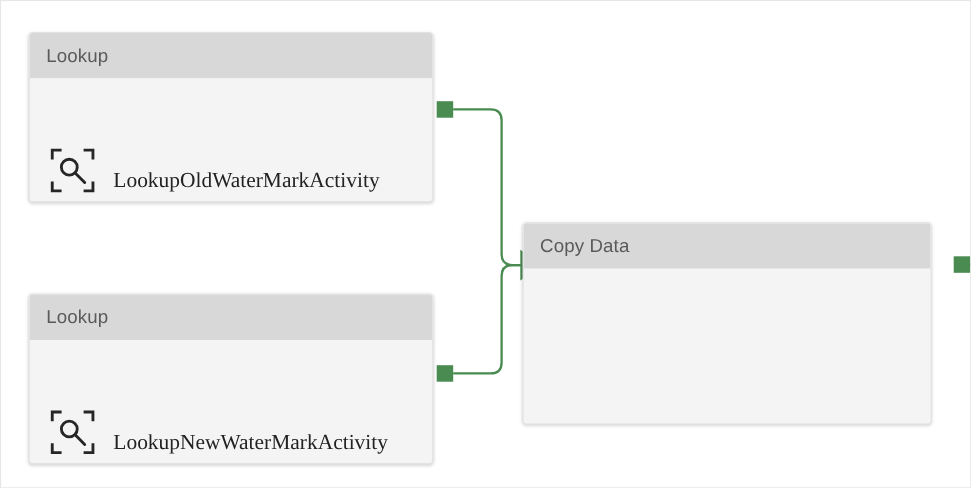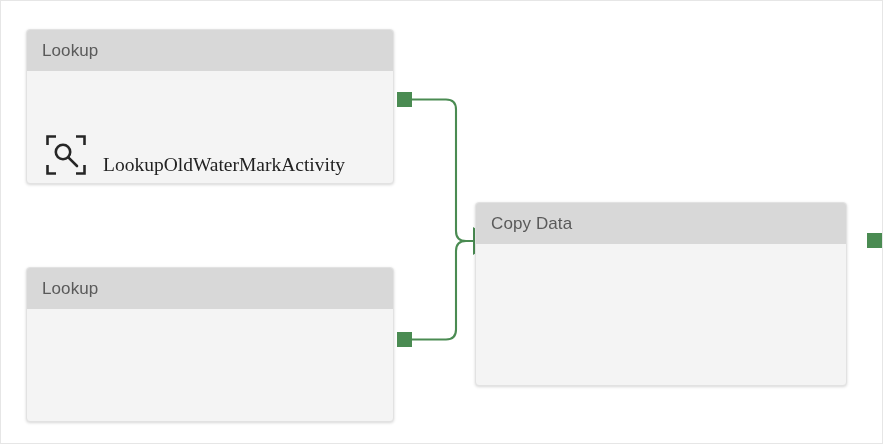--- a/index.html
+++ b/index.html
@@ -141,20 +141,35 @@
       </span>
       <span class="node-label">LookupOldWaterMarkActivity</span>
     </div>
   </div>
   <div class="port" id="port-old"></div>
 
   <div class="node" id="node-lookup-new">
     <div class="node-header">
       <span class="node-header-title">Lookup</span>
     </div>
+    <div class="node-body">
+      <span class="node-icon">
+        <svg width="42" height="42" viewBox="0 0 42 42" xmlns="http://www.w3.org/2000/svg">
+          <g fill="none" stroke="#262626" stroke-width="2.6" stroke-linecap="butt">
+            <polyline points="2.5,11 2.5,2.5 11,2.5"></polyline>
+            <polyline points="31,2.5 39.5,2.5 39.5,11"></polyline>
+            <polyline points="39.5,31 39.5,39.5 31,39.5"></polyline>
+            <polyline points="11,39.5 2.5,39.5 2.5,31"></polyline>
+          </g>
+          <circle cx="18" cy="18" r="7.2" fill="none" stroke="#262626" stroke-width="2.6"></circle>
+          <line x1="23.3" y1="23.3" x2="32" y2="32" stroke="#262626" stroke-width="2.6" stroke-linecap="round"></line>
+        </svg>
+      </span>
+      <span class="node-label">LookupNewWaterMarkActivity</span>
+    </div>
   </div>
   <div class="port" id="port-new"></div>
 
   <div class="node" id="node-copy-data">
     <div class="node-header">
       <span class="node-header-title">Copy Data</span>
     </div>
   </div>
   <div class="port" id="port-copy-out"></div>
 

